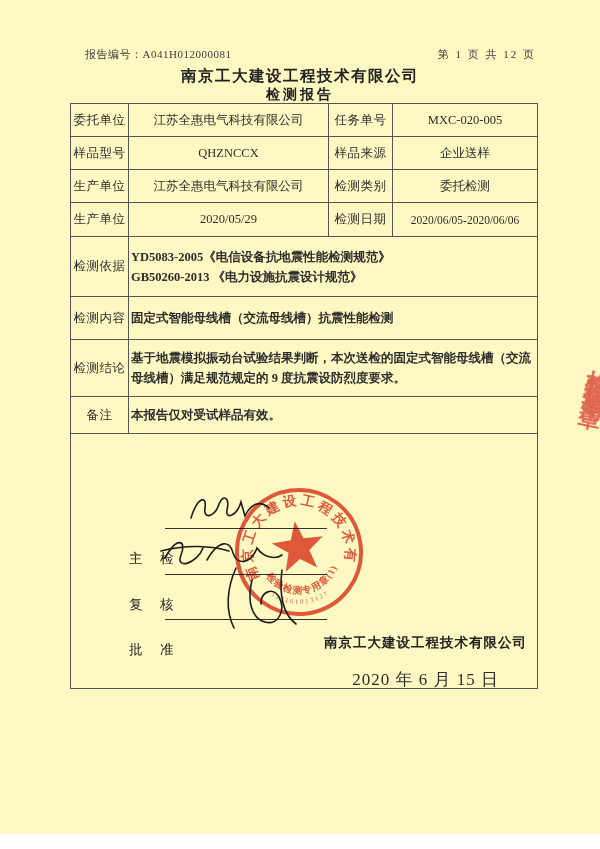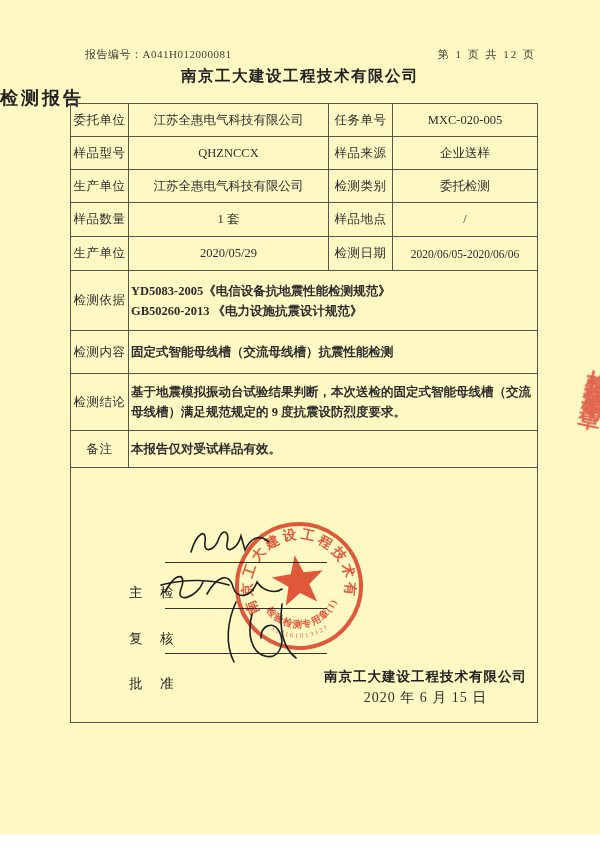--- a/index.html
+++ b/index.html
@@ -5,22 +5,22 @@
   * { margin:0; padding:0; box-sizing:border-box; }
   html,body { width:600px; background:#ffffff; }
   body { font-family:"Liberation Serif","DejaVu Serif",serif; color:#2d2d2d; }
   .page { position:relative; width:600px; height:834px; background:#fef9c3; overflow:hidden; }
 
   
   .report-no { position:absolute; left:85px; top:47px; font-size:11px; color:#3c3c3c; letter-spacing:.5px; }
   .page-no  { position:absolute; right:64px; top:47px; font-size:11px; color:#3c3c3c; letter-spacing:2px; }
   .title    { position:absolute; left:0; top:66px; width:100%; text-align:center;
               font-size:15.5px; font-weight:bold; letter-spacing:1.5px; color:#222; }
-  .subtitle { position:absolute; left:0; top:86px; width:100%; text-align:left;
-              font-size:18px; font-weight:bold; letter-spacing:3px; color:#222; }
+  .subtitle { position:absolute; left:0; top:86px; width:100%; text-align:center;
+              font-size:14px; font-weight:bold; letter-spacing:3px; color:#222; }
 
   
   table.report { position:absolute; left:70px; top:103px; width:467px;
                  border-collapse:collapse; table-layout:fixed; }
   table.report th, table.report td { border:1px solid #555; font-size:12.5px; color:#2d2d2d;
                  vertical-align:middle; overflow:hidden; }
   th.lbl { font-weight:normal; text-align:center; font-size:13px; letter-spacing:.5px; padding:2px; }
   td.val { text-align:center; padding:2px 0; }
   td.val.small { font-size:11.5px; letter-spacing:0;margin-left:21px; }
   td.text { text-align:left; padding:4px 2px; line-height:1.6;font-weight:bold; }
@@ -32,21 +32,21 @@
   .sig-svg { position:absolute; z-index:3; }
   .sig-svg path { fill:none; stroke:#1d1d1d; stroke-width:1.6; stroke-linecap:round; }
 
   
   .stamp { position:absolute; left:140px; top:30px; width:176px; height:176px;
            z-index:2; opacity:.88; mix-blend-mode:multiply; transform:rotate(-8deg); }
 
   
   .cell-footer { position:absolute; right:10px; top:200px; text-align:center; }
   .cell-footer .co { font-size:13.5px; font-weight:bold; letter-spacing:1px; color:#222; }
-  .cell-footer .dt { font-size:14px; margin-top:3px; letter-spacing:1px; color:#2d2d2d; }
+  .cell-footer .dt { font-size:17px; margin-top:16px; letter-spacing:1px; color:#2d2d2d; }
 
   
   .edge-stamp { position:absolute; right:-15px; top:352px; z-index:4;
                 writing-mode:vertical-rl; text-orientation:upright;
                 font-size:23px; font-weight:bold; color:#da4434; opacity:.8;
                 letter-spacing:6px; transform:rotate(12deg); filter:blur(.4px); }
 </style>
 </head>
 <body>
 
@@ -77,26 +77,20 @@
       <th class="lbl">样品型号</th>
       <td class="val">QHZNCCX</td>
       <th class="lbl">样品来源</th>
       <td class="val">企业送样</td>
     </tr>
     <tr style="height:33px">
       <th class="lbl">生产单位</th>
       <td class="val">江苏全惠电气科技有限公司</td>
       <th class="lbl">检测类别</th>
       <td class="val">委托检测</td>
-    </tr>
-    <tr style="height:34px">
-      <th class="lbl">样品数量</th>
-      <td class="val">1 套</td>
-      <th class="lbl">样品地点</th>
-      <td class="val">/</td>
     </tr>
     <tr style="height:34px">
       <th class="lbl">生产单位</th>
       <td class="val">2020/05/29</td>
       <th class="lbl">检测日期</th>
       <td class="val small">2020/06/05-2020/06/06</td>
     </tr>
     <tr style="height:60px">
       <th class="lbl">检测依据</th>
       <td class="text" colspan="3">

